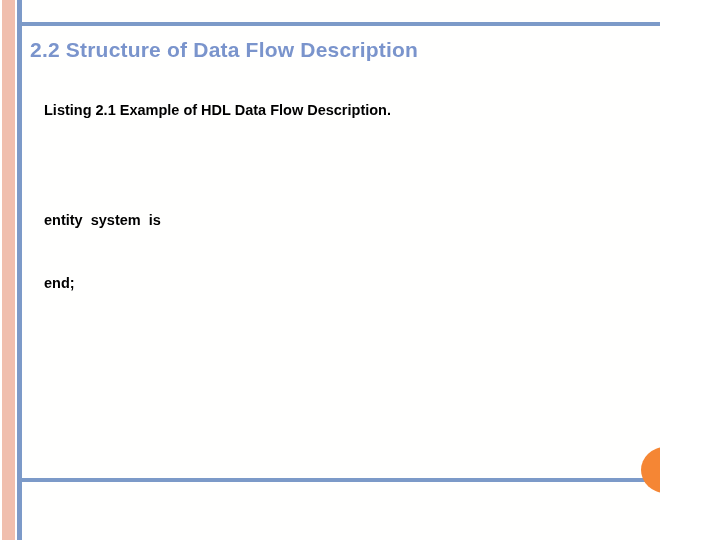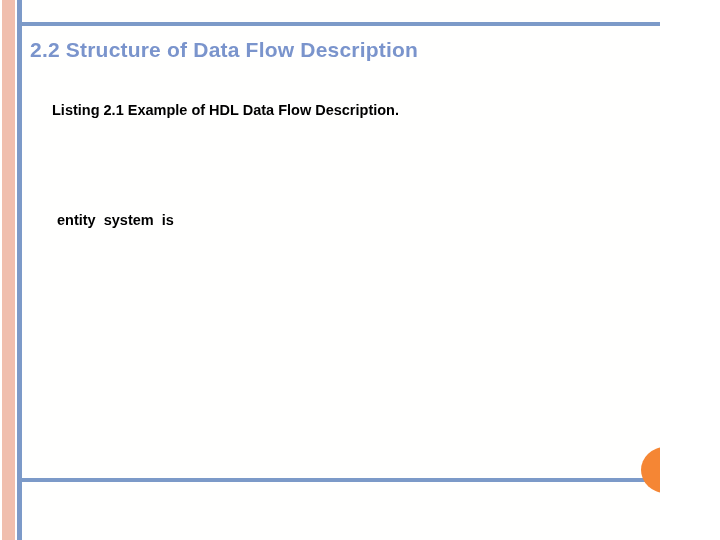--- a/index.html
+++ b/index.html
@@ -71,35 +71,34 @@
 
   
   #listing-caption {
     position: absolute;
     left: 44px;
     top: 102px;
     font-size: 14.5px;
     font-weight: bold;
     color: #000000;
     white-space: nowrap;
-    margin-left: 8px;
   }
 
   
   #code {
     position: absolute;
     left: 44px;
     top: 168px;
     font-size: 14.5px;
     font-weight: bold;
     color: #000000;
     line-height: 21px;
     white-space: pre;
   }
-  #code .ln { display: block; white-space: pre; min-height: 21px; margin-left: 13px; }
+  #code .ln { display: block; white-space: pre; min-height: 21px; }
   #code .spacer { display: block; height: 21px; }
 
   
   #side-label {
     position: absolute;
     left: 676px;
     top: 185px;
     width: 190px;
     transform-origin: 0 0;
     transform: rotate(90deg);
@@ -127,20 +126,21 @@
   <div id="frame"></div>
 
   <div id="orange-circle"></div>
 
   <div id="title">2.2 Structure of Data Flow Description</div>
 
   <div id="listing-caption">Listing 2.1 Example of HDL Data Flow Description.</div>
 
   <div id="code">
     <span class="ln">entity  system  is</span>
+    <span class="ln">end;</span>
     <span class="spacer"></span>
     <span class="spacer"></span>
     
 
     
 
     
 
     
     

